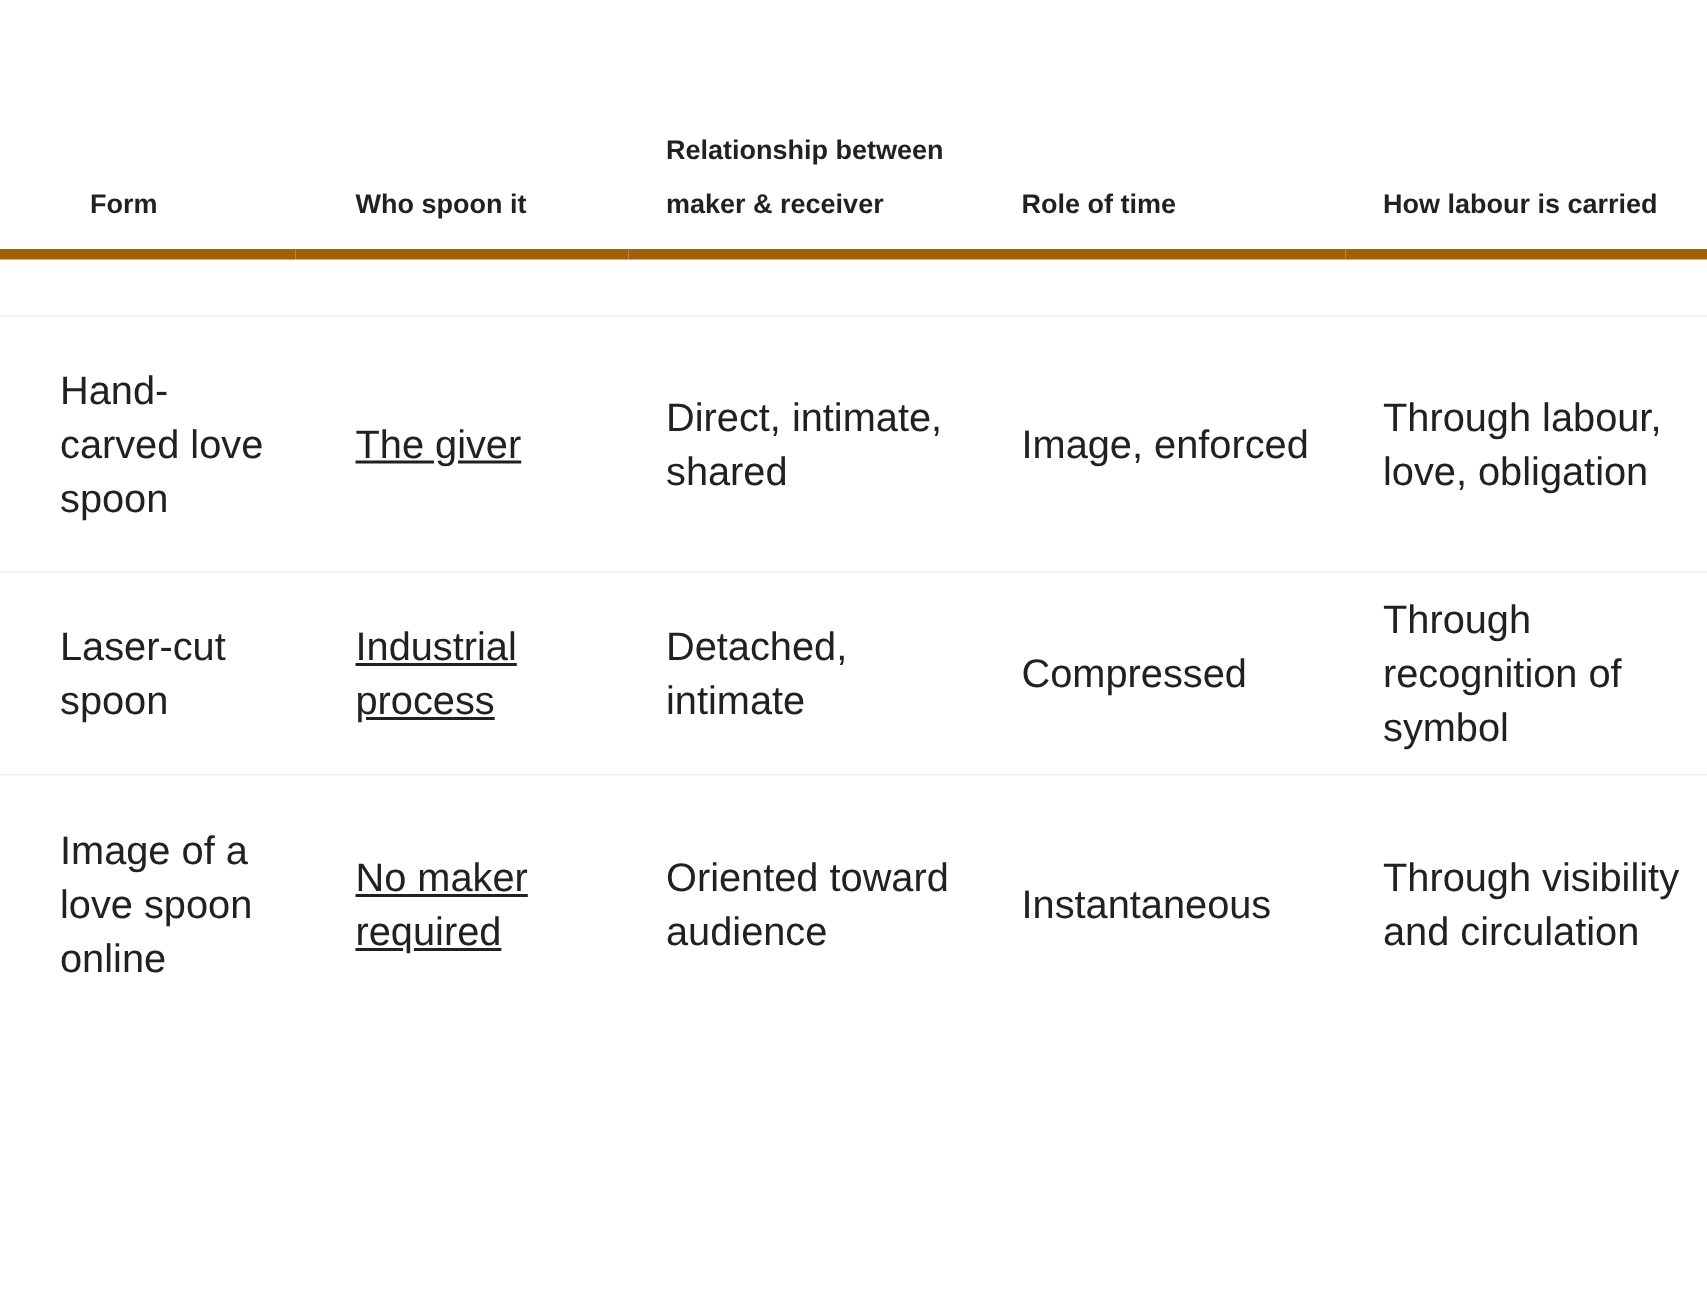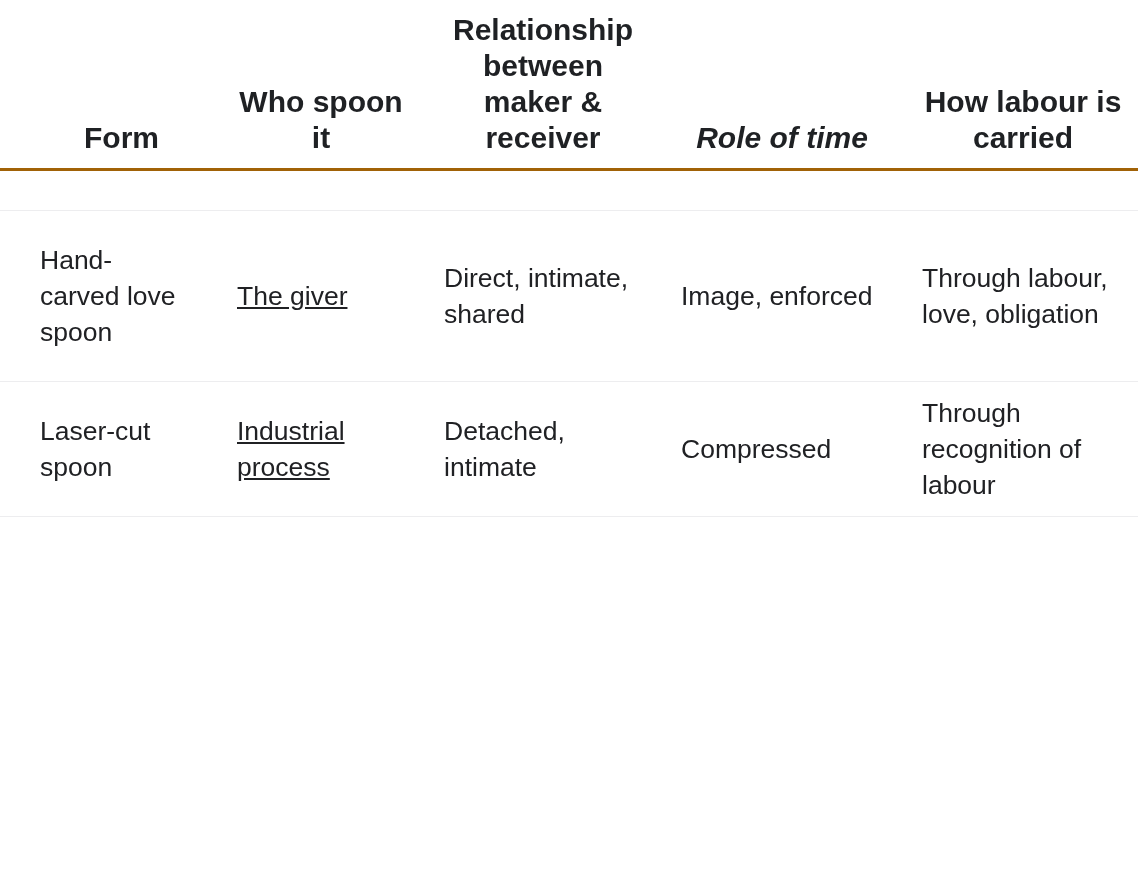--- a/index.html
+++ b/index.html
@@ -26,34 +26,34 @@
     table-layout: fixed;
   }
   table.comparison col.c0 { width: 197px; }
   table.comparison col.c1 { width: 222px; }
   table.comparison col.c2 { width: 237px; }
   table.comparison col.c3 { width: 241px; }
   table.comparison col.c4 { width: 241px; }
 
   thead th {
     vertical-align: bottom;
-    text-align: center;
+    text-align: left;
     font-weight: bold;
-    font-size: 30px;
+    font-size: 18px;
     line-height: 36px;
     color: #1f2124;
     padding: 0 14px 12px 40px;
     height: 169px;
     box-sizing: border-box;
-    border-bottom: 3px solid #a16207;
+    border-bottom: 7px solid #a16207;
   }
   thead th.h1 { padding-left: 60px; }
   thead th.h2 { padding-left: 40px; }
   thead th.h3 { padding-left: 25px; }
-  thead th.h4 { padding-left: 25px; font-style: italic; }
+  thead th.h4 { padding-left: 25px; }
   thead th.h5 { padding-left: 25px; }
 
   tbody td {
     vertical-align: middle;
     text-align: left;
     font-weight: normal;
     font-size: 26.5px;
     line-height: 36px;
     color: #202124;
     padding: 0 14px 0 40px;
@@ -110,17 +110,24 @@
         <td class="d2">The giver</td>
         <td class="d3">Direct, intimate, shared</td>
         <td class="d4">Image, enforced</td>
         <td class="d5">Through labour, love, obligation</td>
       </tr>
       <tr class="r3">
         <td class="d1">Laser-cut spoon</td>
         <td class="d2">Industrial process</td>
         <td class="d3">Detached, intimate</td>
         <td class="d4">Compressed</td>
-        <td class="d5">Through recognition of labour</td>
+        <td class="d5">Through recognition of symbol</td>
+      </tr>
+      <tr class="r4">
+        <td class="d1">Image of a love spoon online</td>
+        <td class="d2">No maker required</td>
+        <td class="d3">Oriented toward audience</td>
+        <td class="d4">Instantaneous</td>
+        <td class="d5">Through visibility and circulation</td>
       </tr>
     </tbody>
   </table>
 </div>
 
 </body></html>

